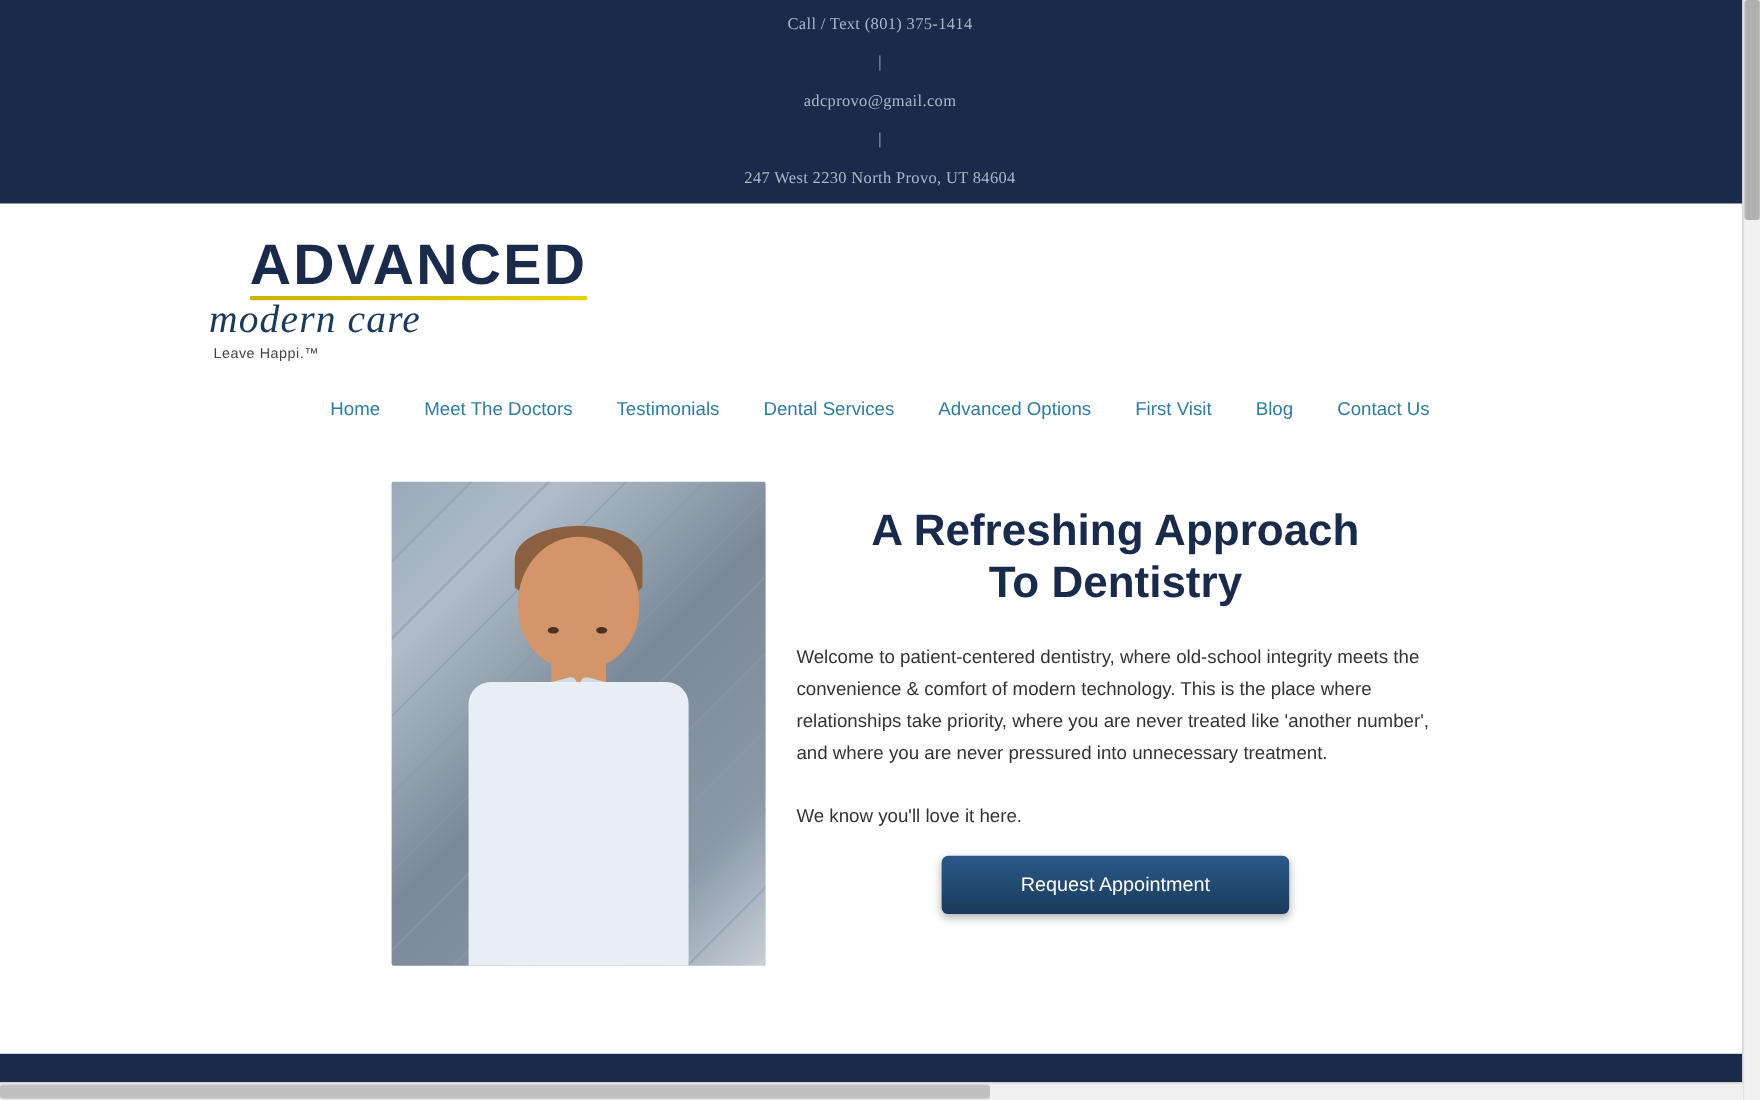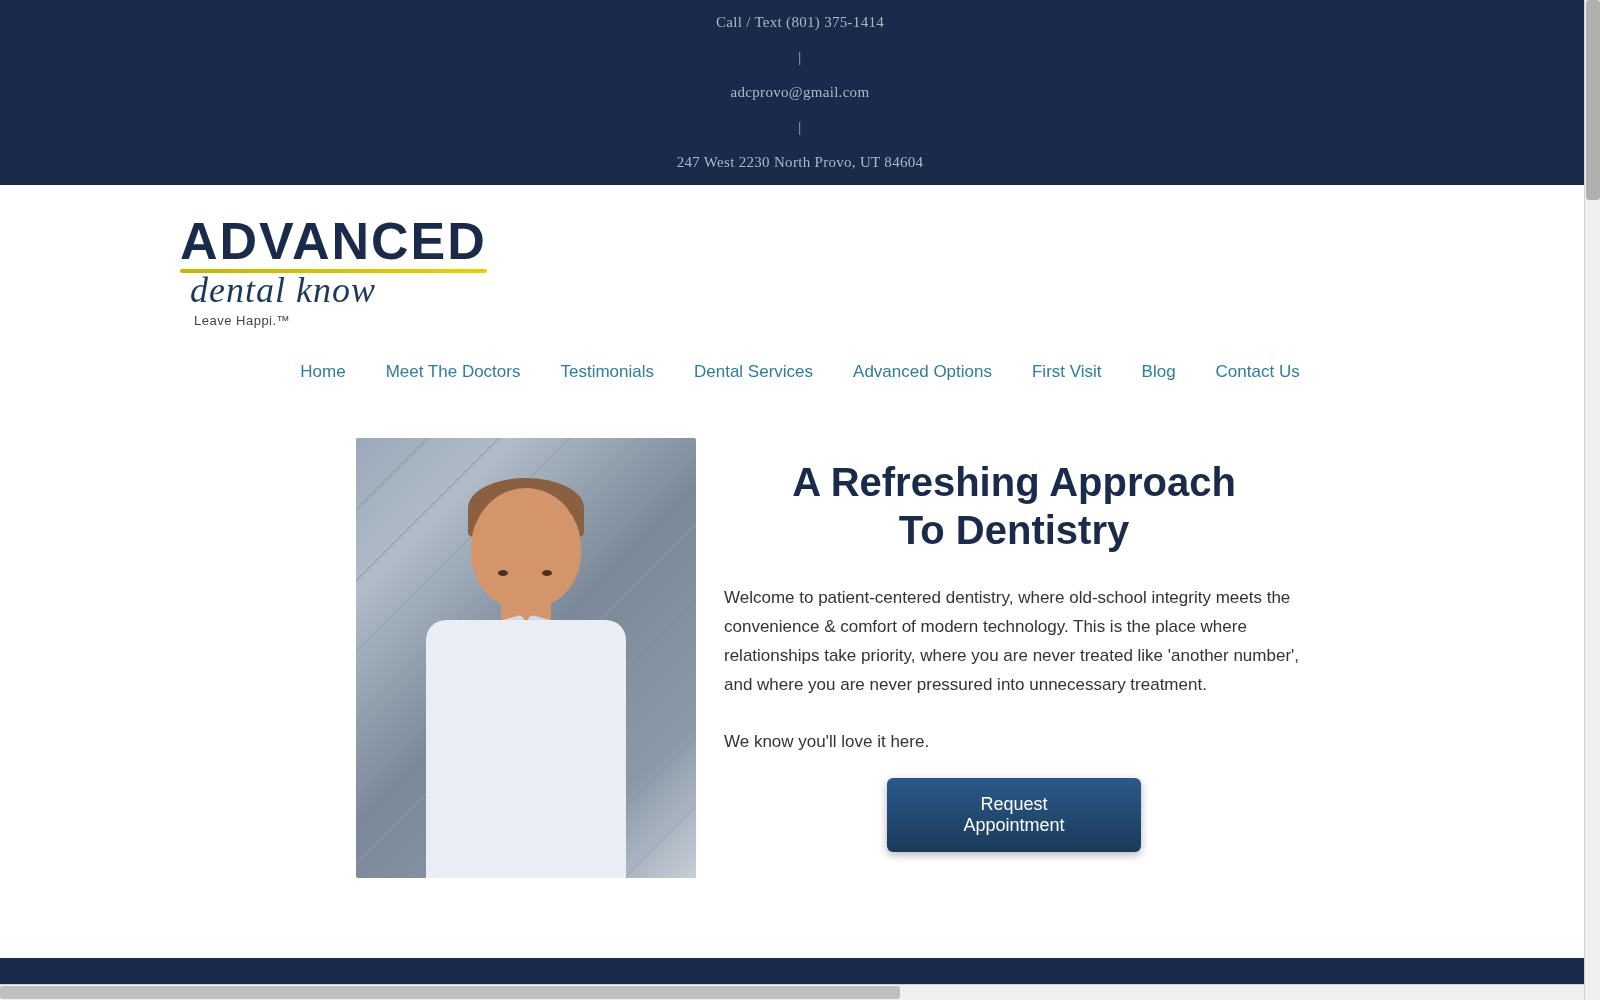--- a/index.html
+++ b/index.html
@@ -33,20 +33,21 @@
       align-items: flex-start;
     }
     .logo-advanced {
       font-family: Arial Black, Arial, sans-serif;
       font-size: 52px;
       font-weight: 900;
       color: #1a2a4a;
       letter-spacing: 2px;
       line-height: 1;
       position: relative;
+      margin-left: 47px;
     }
     .logo-advanced::after {
       content: '';
       display: block;
       height: 4px;
       background: linear-gradient(to right, #c8b400, #e8d000);
       margin-top: 2px;
       width: 100%;
       border-radius: 2px;
     }
@@ -263,21 +264,21 @@
       margin: 0 auto;
       padding: 16px 48px;
       background: linear-gradient(180deg, #2a5a8a 0%, #1a3a5a 100%);
       color: #fff;
       font-family: Arial, sans-serif;
       font-size: 18px;
       border: none;
       border-radius: 6px;
       cursor: pointer;
       text-align: center;
-      width: 254px;
+      width: 316px;
       box-shadow: 0 3px 8px rgba(0,0,0,0.3);
     }
 
     
     .footer {
       background: #1a2a4a;
       height: 80px;
       margin-top: 20px;
     }
 
@@ -327,21 +328,21 @@
   <span>Call / Text (801) 375-1414</span>
   <span>|</span>
   <span>adcprovo@gmail.com</span>
   <span>|</span>
   <span>247 West 2230 North   Provo, UT 84604</span>
 </div>
 
 <div class="header">
   <div class="logo-area">
     <div class="logo-advanced">ADVANCED</div>
-    <div class="logo-dental-care">dental know</div>
+    <div class="logo-dental-care">modern care</div>
     <div class="logo-tagline">Leave Happi.™</div>
   </div>
 </div>
 
 <nav class="nav">
   <a href="#">Home</a>
   <a href="#">Meet The Doctors</a>
   <a href="#">Testimonials</a>
   <a href="#">Dental Services</a>
   <a href="#">Advanced Options</a>

